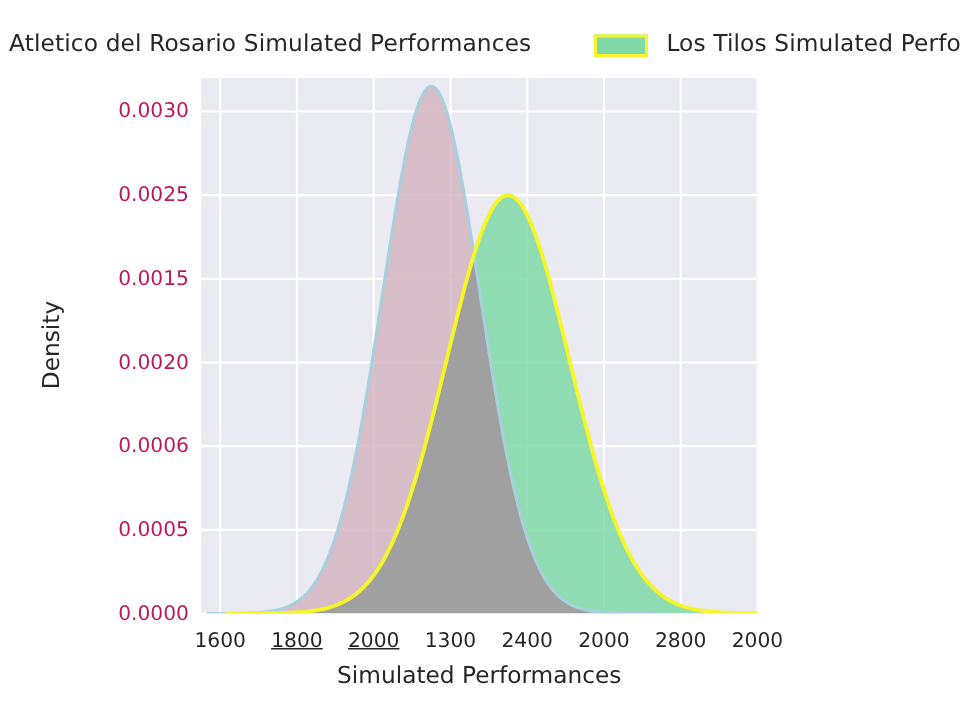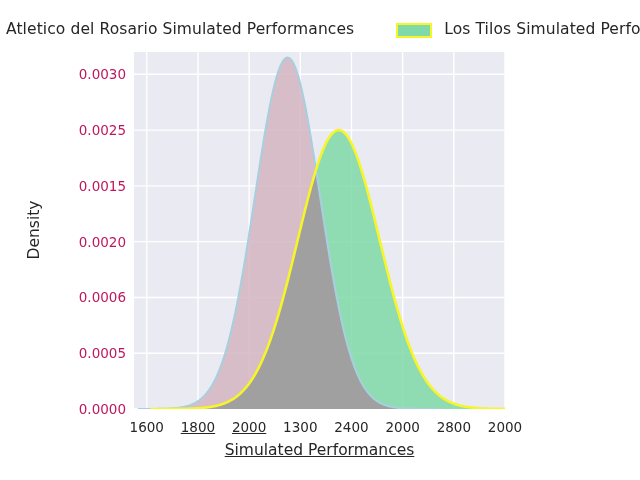--- a/index.html
+++ b/index.html
@@ -49,21 +49,21 @@
 
   
   .xtick-wrap{position:absolute;left:0;top:4px;width:552px;height:480px;}
   .xtick{
     position:absolute;top:415px;width:80px;margin-left:-40px;text-align:center;
     font-size:13.5px;color:#262626;
   }
 
   .xlabel{
     position:absolute;left:134px;top:441px;width:371px;text-align:center;
-    font-size:15.5px;color:#262626;text-decoration:underline;
+    font-size:15.5px;color:#262626;
   }
   .ylabel-holder{
     position:absolute;left:34px;top:230px;width:20px;height:20px;
   }
   .ylabel-holder > span{
     position:absolute;left:0;top:0;
     transform:rotate(-90deg) translate(-50%,-50%);
     transform-origin:0 0;
     font-size:15.5px;color:#262626;white-space:nowrap;
   }

